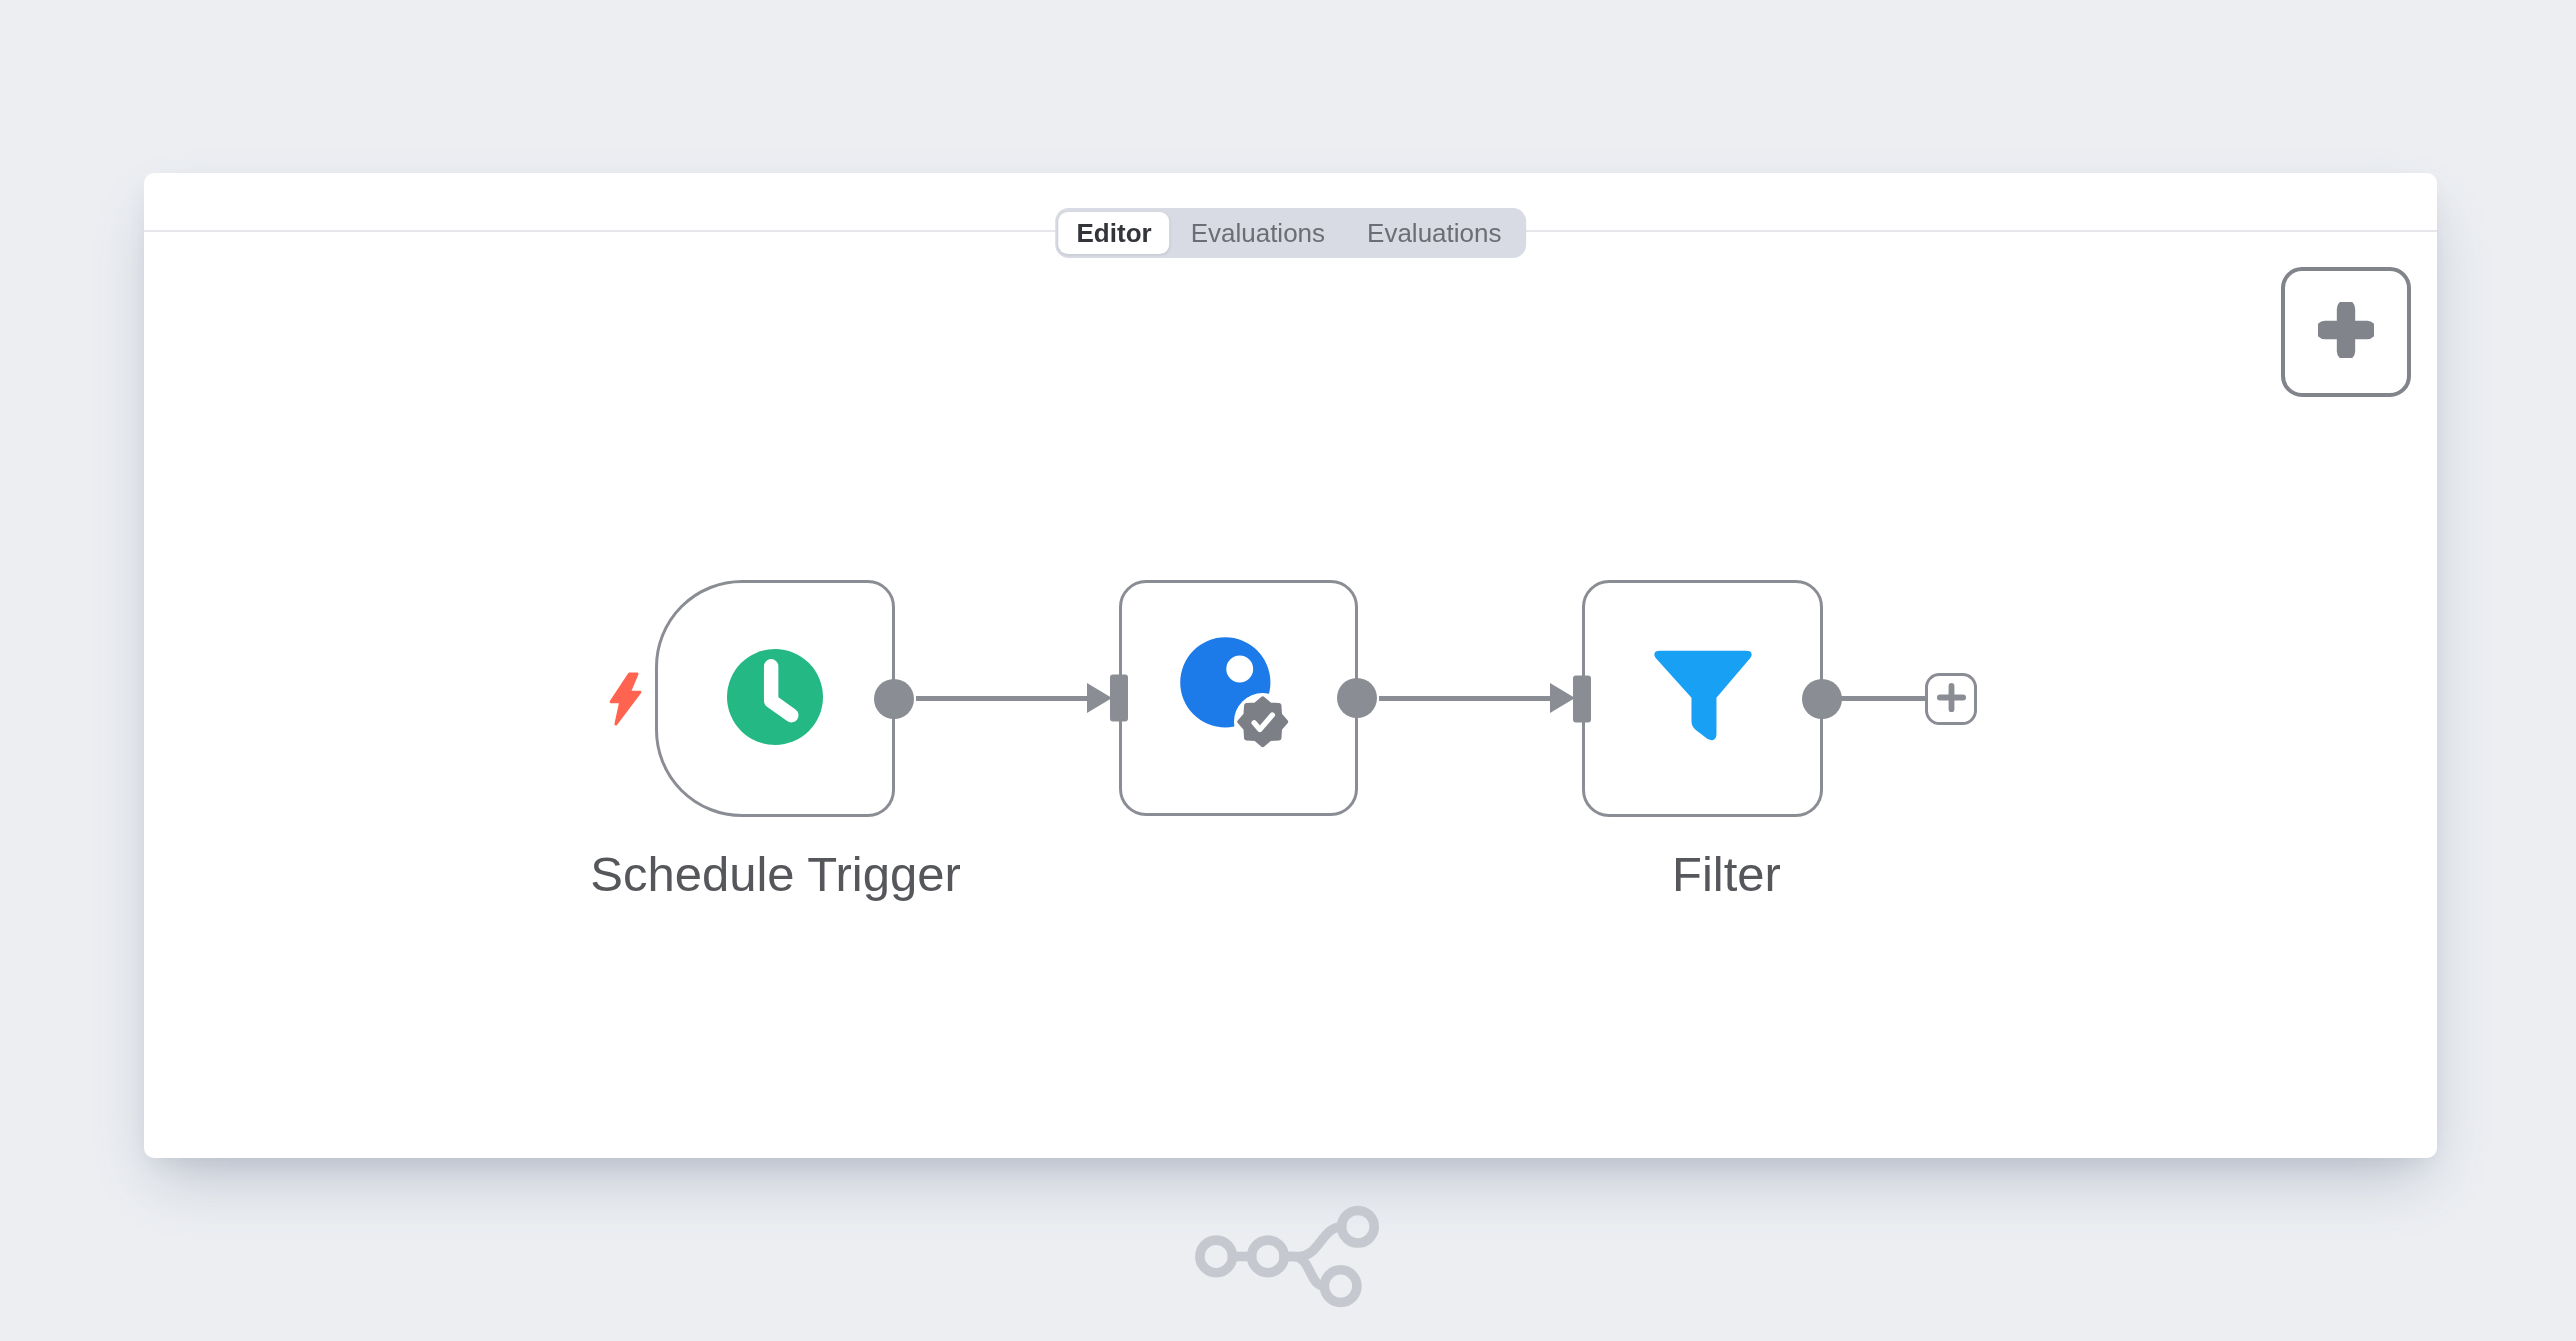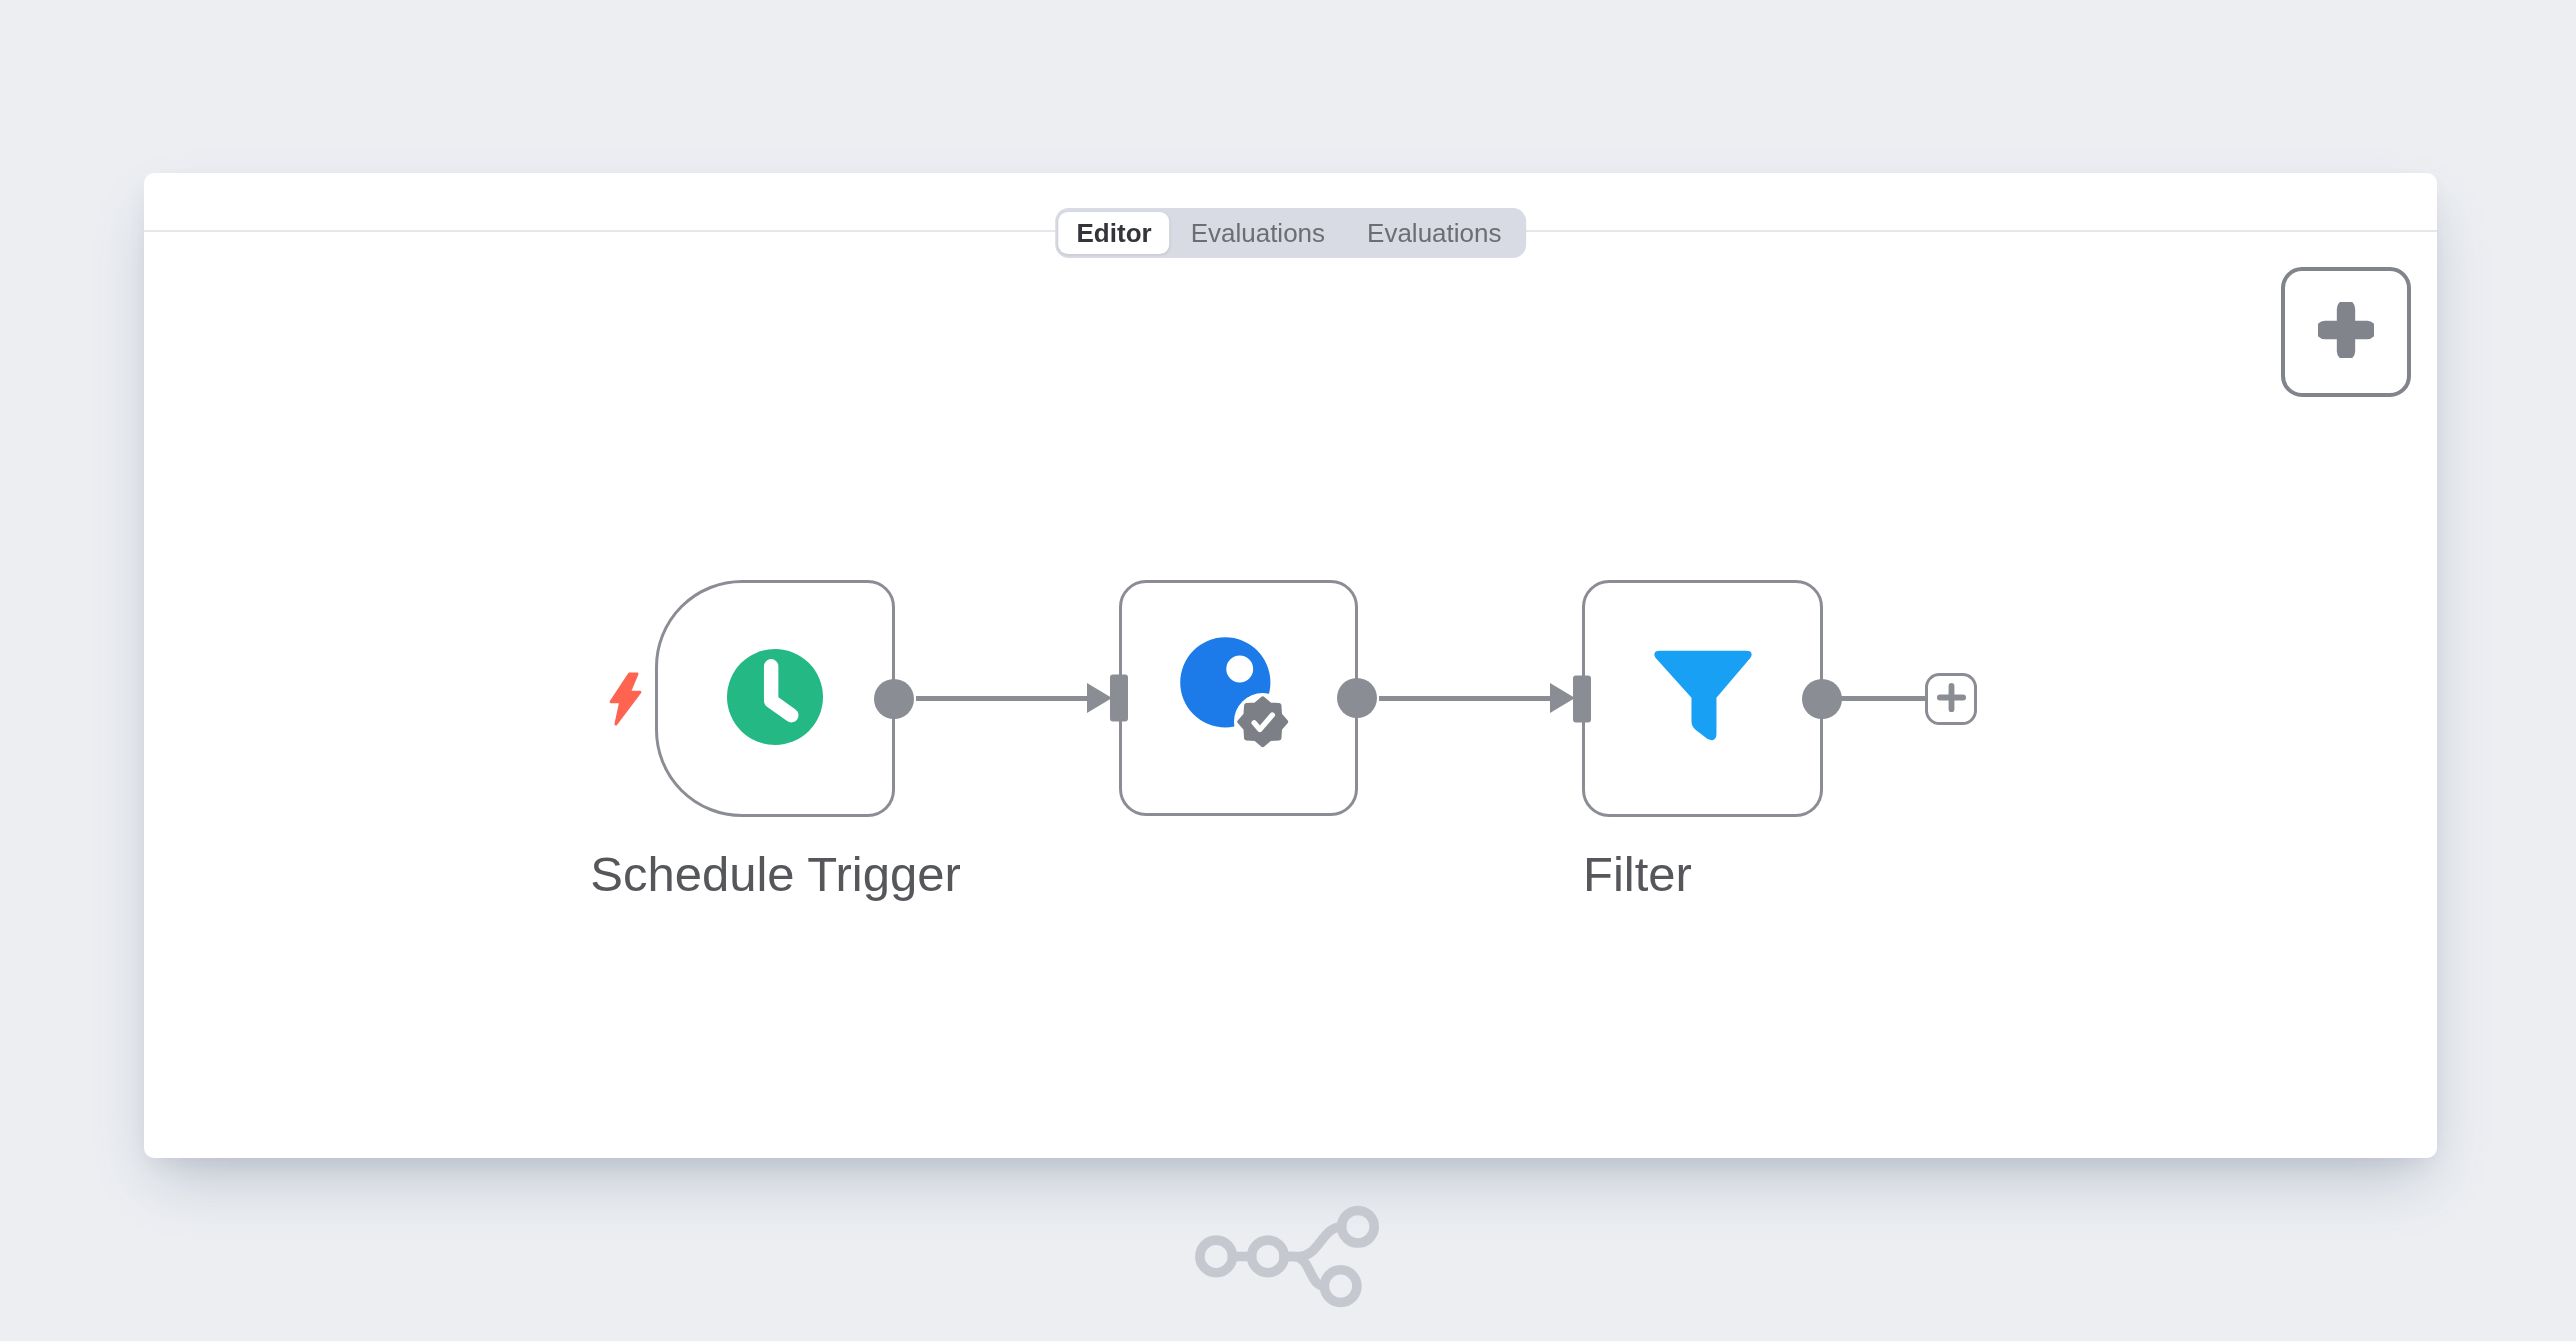--- a/index.html
+++ b/index.html
@@ -73,21 +73,21 @@
     width: 18px; height: 47px; border-radius: 2.9px; background: #8a8d93;
     z-index: 4; cursor: pointer;
   }
 
   .node-label {
     position: absolute; width: 481px; top: 673px;
     text-align: center; font-size: 49px; color: #55575b; z-index: 2;
   }
   .label-schedule { left: 391px; }
   .label-inoreader { left: 855px; }
-  .label-filter { left: 1253px; }
+  .label-filter { left: 1342px; }
 
   
   .conn-line {
     position: absolute; height: 4.8px; background: #8a8d93; top: 523px; z-index: 1;
     cursor: pointer;
   }
   .conn-arrow {
     position: absolute; width: 0; height: 0; top: 510px; z-index: 1;
     border-left: 25px solid #8a8d93;
     border-top: 15px solid transparent;

